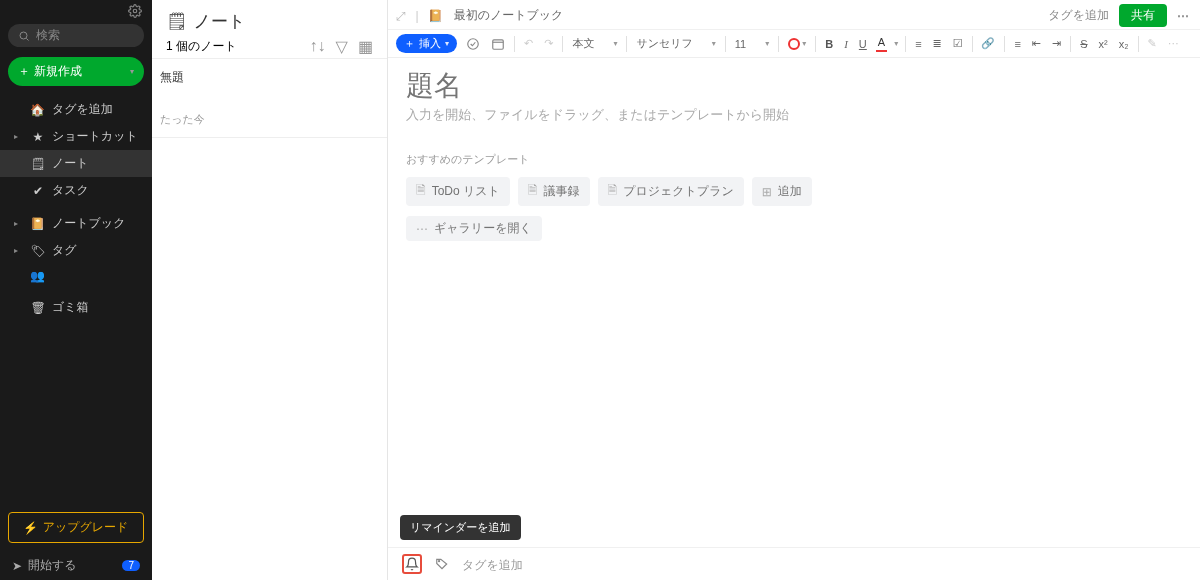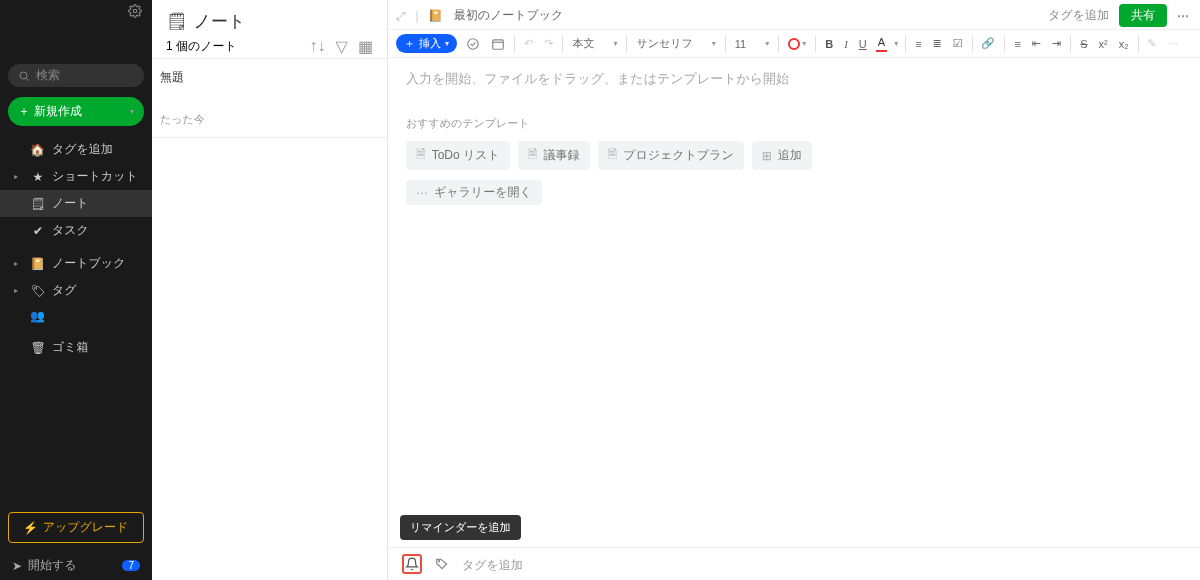--- a/index.html
+++ b/index.html
@@ -1,21 +1,21 @@
 <!DOCTYPE html>
 <html><head>
 <meta charset="utf-8">
 <style>
 * { box-sizing: border-box; margin: 0; padding: 0; font-family: -apple-system, BlinkMacSystemFont, "Segoe UI", sans-serif; }
 body { width: 1200px; height: 580px; display: flex; overflow: hidden; }
 .sidebar { width: 152px; background: #1a1a1a; color: #a6a6a6; display:flex; flex-direction:column; font-size: 12px; }
 .sb-top { display:flex; justify-content:flex-end; padding: 4px 10px 0; }
 .gear { color:#888; cursor:pointer; }
 .search-row { padding: 6px 8px; }
-.search-box { display:flex; align-items:center; background:#333; border-radius: 14px; padding: 3px 10px; color:#888; font-size:12px;margin-top:40px; }
+.search-box { display:flex; align-items:center; background:#333; border-radius: 14px; padding: 3px 10px; color:#888; font-size:12px; }
 .search-box svg { margin-right: 6px; }
 .new-btn { margin: 4px 8px 10px; background:#00a82d; color:#fff; font-size:12px; padding:6px 10px; border-radius:16px; display:flex; align-items:center; justify-content:space-between; cursor:pointer; }
 .new-btn-left { display:flex; align-items:center; gap:4px; }
 .nav-item { display:flex; align-items:center; gap:6px; padding: 5px 14px; font-size:12px; color:#ccc; cursor:pointer; }
 .nav-item.active { background:#333; }
 .triangle { font-size:8px; color:#888; display:inline-block; width:10px;}
 .nav-item .icon { width:16px; display:flex; justify-content:center; }
 .sidebar-spacer { flex:1; }
 .upgrade-btn { margin:8px; border:1px solid #e6a700; color:#e6a700; padding:6px 0; border-radius:4px; font-size:12px; display:flex; align-items:center; justify-content:center; gap:4px; cursor:pointer;}
 .start-row { display:flex; align-items:center; justify-content:space-between; padding: 6px 12px; font-size:12px; color:#aaa;}
@@ -247,20 +247,21 @@
         <s>S</s>
       </span>
     <span class="tb-item">x²</span>
     <span class="tb-item">x₂</span>
     <span class="tb-sep"></span>
     <span class="tb-item" style="color:#ccc;">✎</span>
     <span class="tb-item" style="color:#ccc;">⋯</span>
   </div>
 
   <div class="ed-body">
+    <input class="title-input" placeholder="題名" style="">
     <div class="body-placeholder">入力を開始、ファイルをドラッグ、またはテンプレートから開始</div>
     <div class="template-header">おすすめのテンプレート</div>
     <div class="template-row">
       <span class="template-chip">
           <span class="doc-icon">🗎</span>
           <span>ToDo リスト</span>
         </span>
       <span class="template-chip">
           <span class="doc-icon">🗎</span>
           <span>議事録</span>

